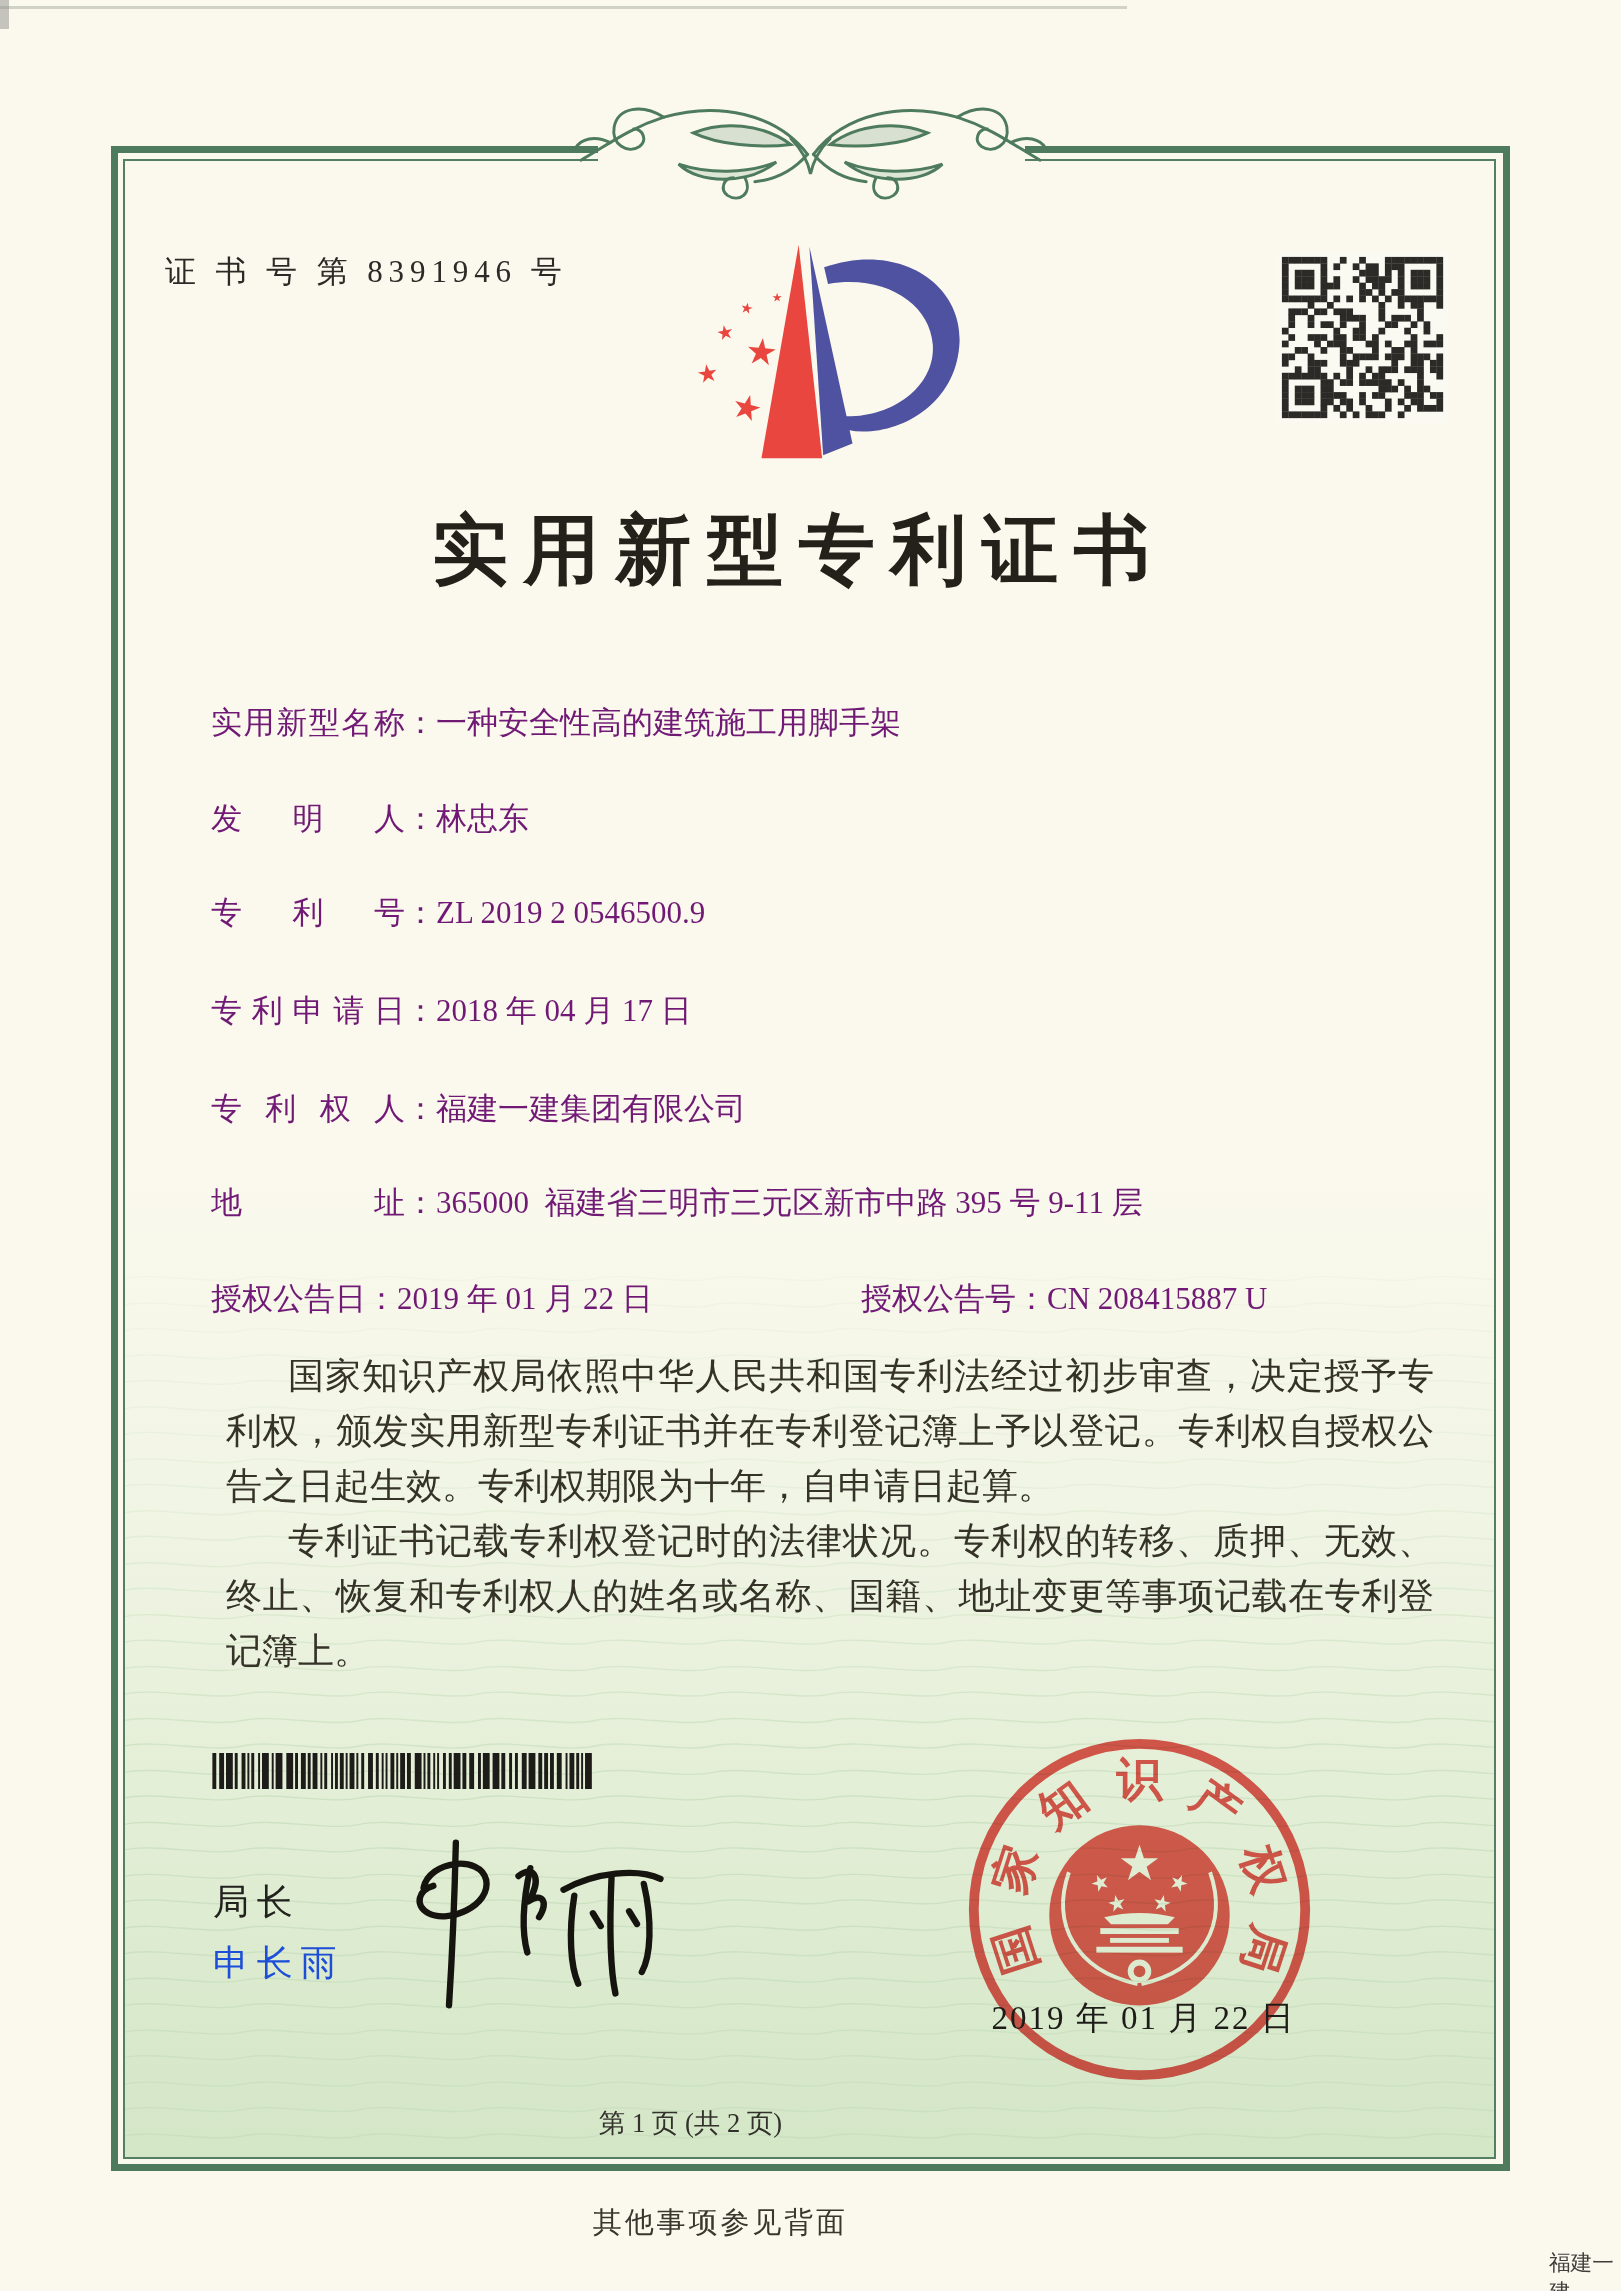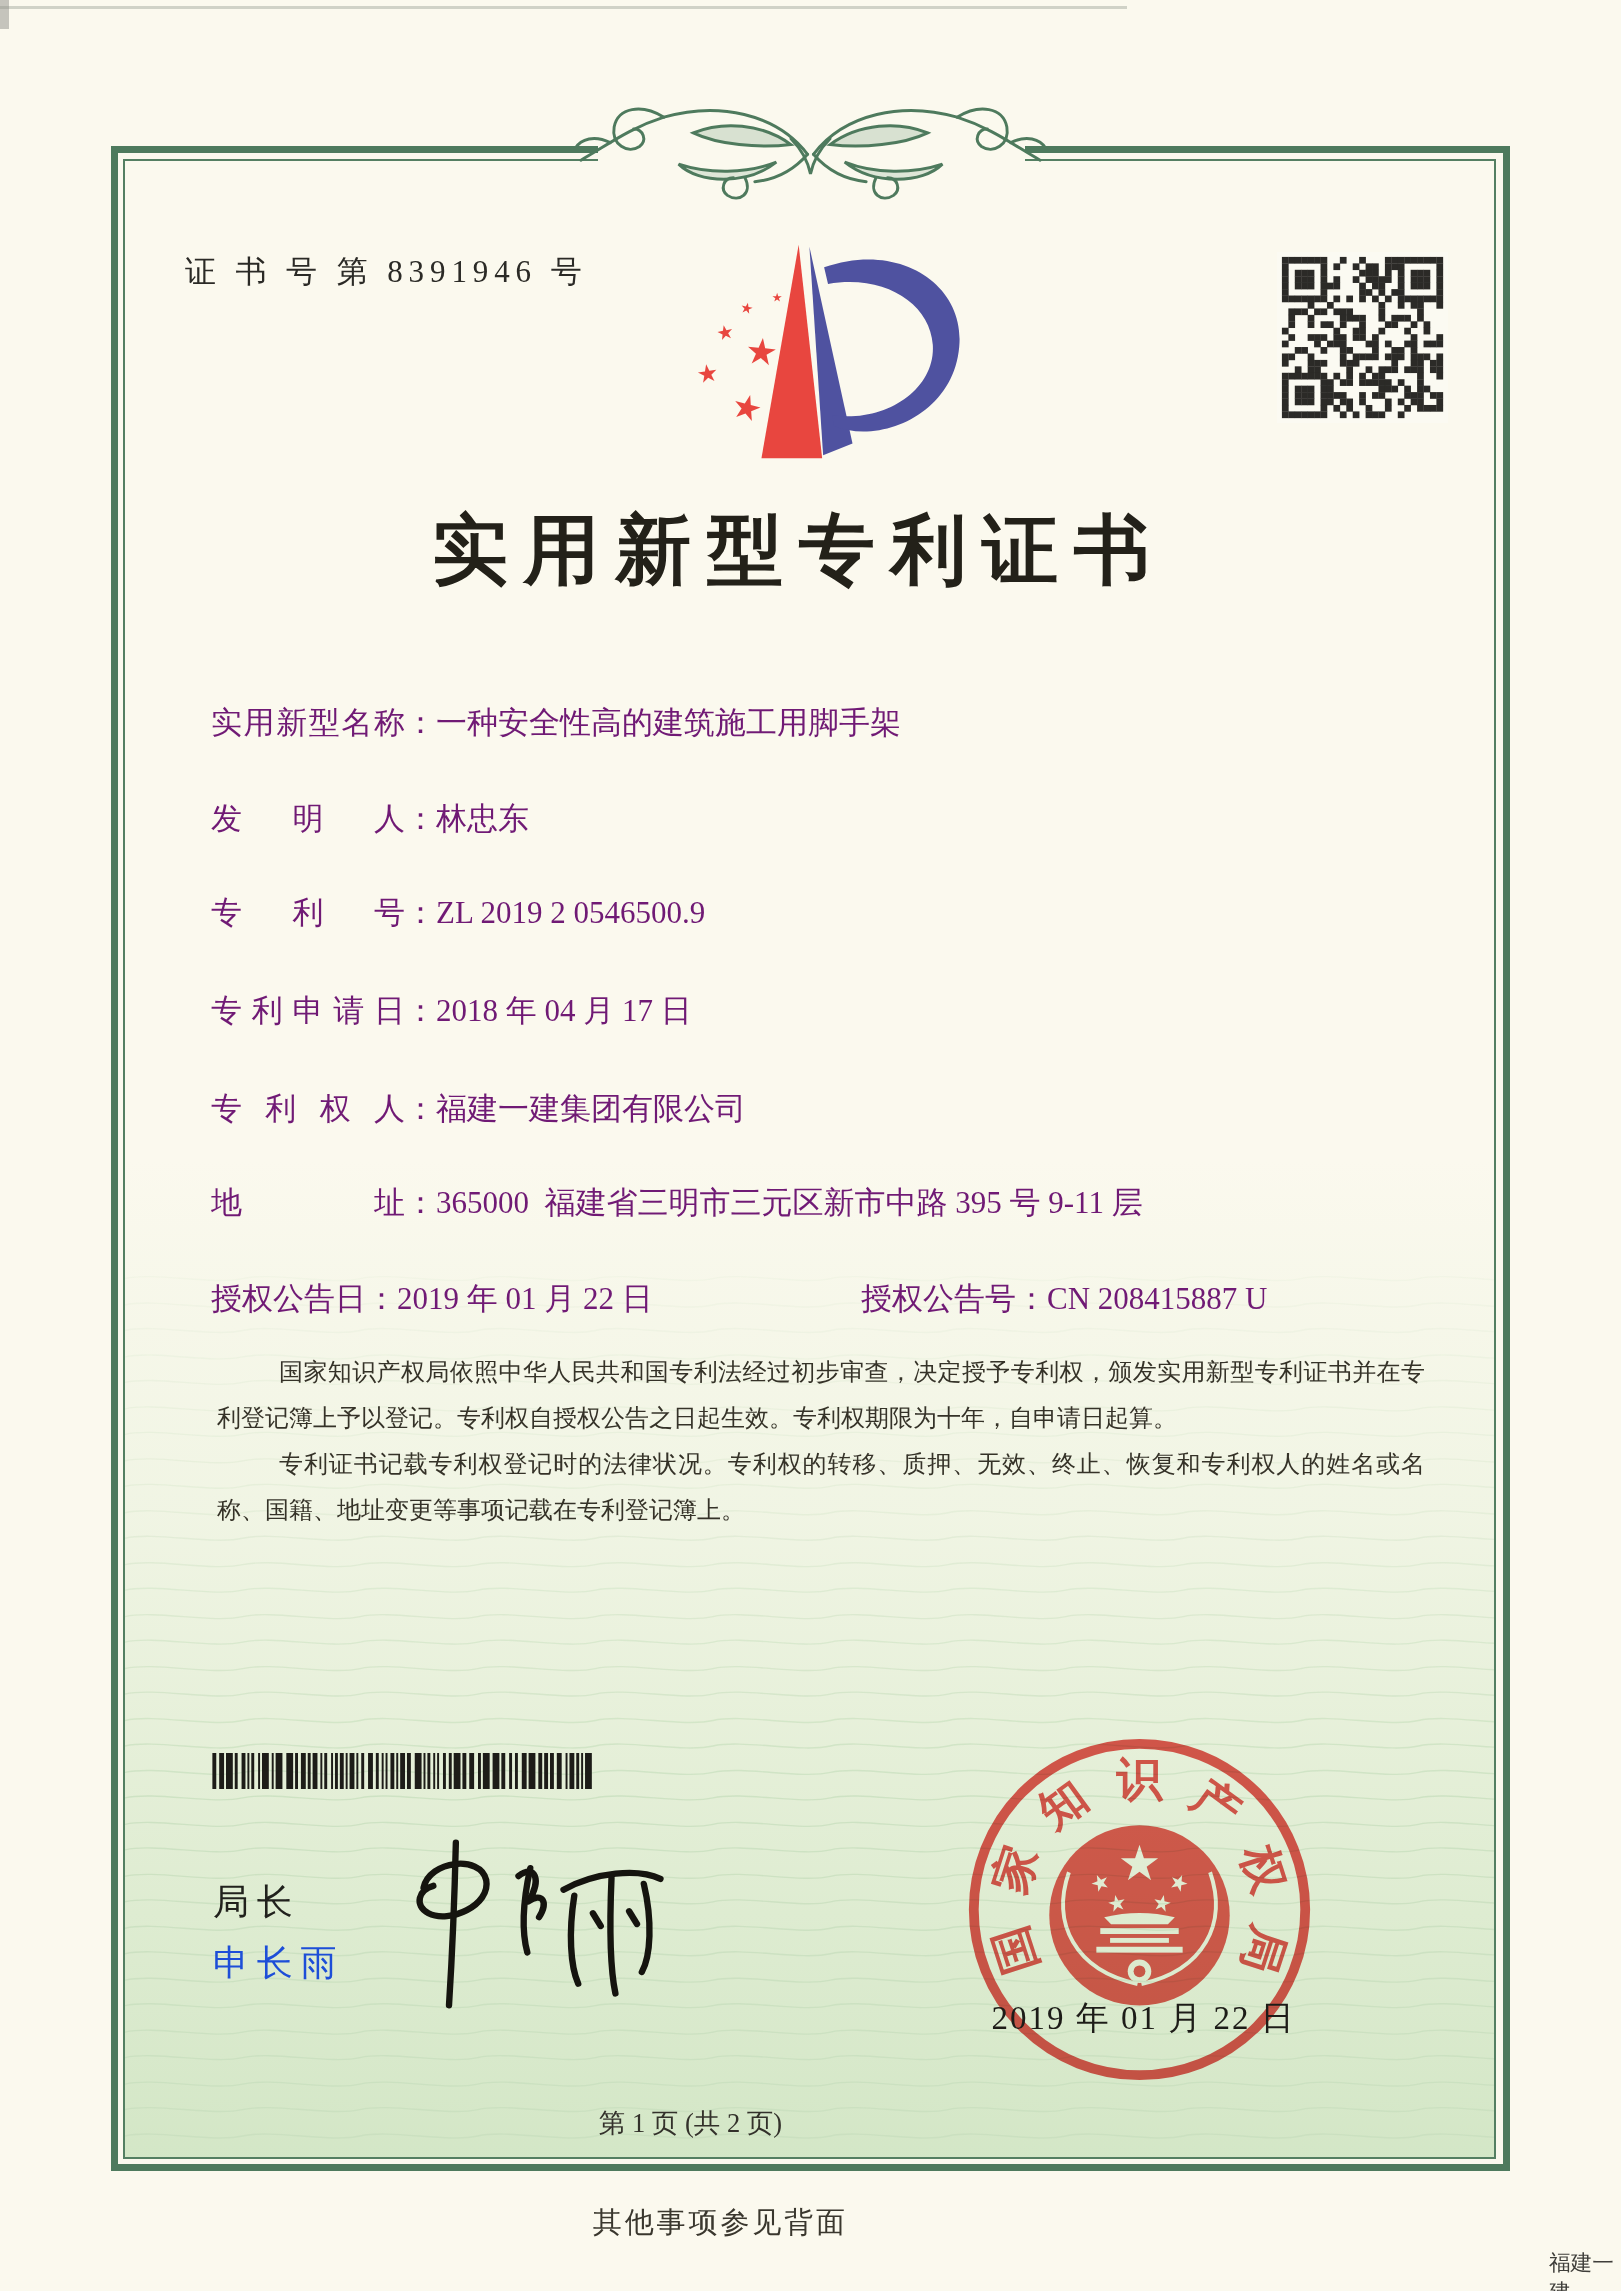--- a/index.html
+++ b/index.html
@@ -15,36 +15,36 @@
   
   .frame-outer{left:111px;top:146px;width:1399px;height:2025px;border:7.8px solid #4e7a5d;box-sizing:border-box;}
   .frame-inner{left:123px;top:159px;width:1373px;height:2000px;border:2px solid #547f62;box-sizing:border-box;}
   .green-tint{left:125px;top:161px;width:1369px;height:1996px;
     background:linear-gradient(180deg,rgba(231,242,222,0) 0%,rgba(231,242,222,0) 50%,
       rgba(224,238,212,.40) 68%,rgba(213,232,200,.72) 86%,rgba(206,228,193,.88) 100%);}
   .waves-svg{left:125px;top:161px;}
   .ornament-patch{left:598px;top:135px;width:427px;height:29px;background:#fbf9ee;}
   .ornament-svg{left:551px;top:84px;}
   
-  .cert-no{left:165px;top:251px;font-size:31px;letter-spacing:5.9px;color:#2b2a26;white-space:pre;margin-left:20px;}
+  .cert-no{left:165px;top:251px;font-size:31px;letter-spacing:5.9px;color:#2b2a26;white-space:pre;}
   .logo-svg{left:642px;top:223px;}
   .qr-svg{left:1277px;top:252px;}
   .title{left:-11.8px;right:11.8px;top:500px;text-align:center;font-size:76px;font-weight:bold;
     letter-spacing:15.7px;color:#232119;}
   
   .row{left:211px;font-size:31px;color:#701a75;white-space:nowrap;}
   .lab{display:inline-block;width:194px;text-align:justify;text-align-last:justify;vertical-align:bottom;}
   .lab.compact{width:auto;text-align-last:auto;}
   .colon{display:inline-block;}
   .val{white-space:pre;}
   .row-name{top:702px}.row-inventor{top:798px}.row-patent{top:892px}
   .row-filing{top:990px}.row-patentee{top:1088px}.row-address{top:1182px}
   .row-grant-left{top:1278px;left:211px}.row-grant-right{top:1278px;left:861px}
   
-  .paras{left:217px;top:1349px;width:1208px;font-size:24px;line-height:46px;
+  .paras{left:226px;top:1349px;width:1208px;font-size:36px;line-height:55px;
     text-align:justify;color:#353228;}
   .paras p{margin:0;text-indent:62px;}
   
   .barcode-svg{left:211px;top:1753px;}
   
   .director-title{left:213px;top:1878px;font-size:36px;letter-spacing:7.8px;color:#21211d;
     font-family:"Liberation Sans","DejaVu Sans",sans-serif;}
   .director-name{left:213px;top:1939px;font-size:36px;letter-spacing:7.8px;color:#1d4ed8;
     font-family:"Liberation Sans","DejaVu Sans",sans-serif;}
   .signature-svg{left:400px;top:1831px;}

